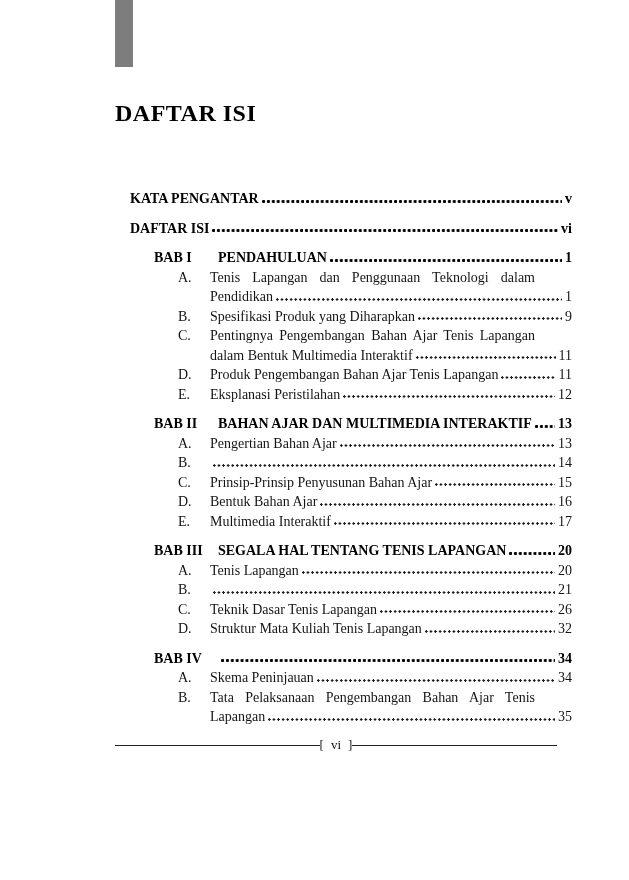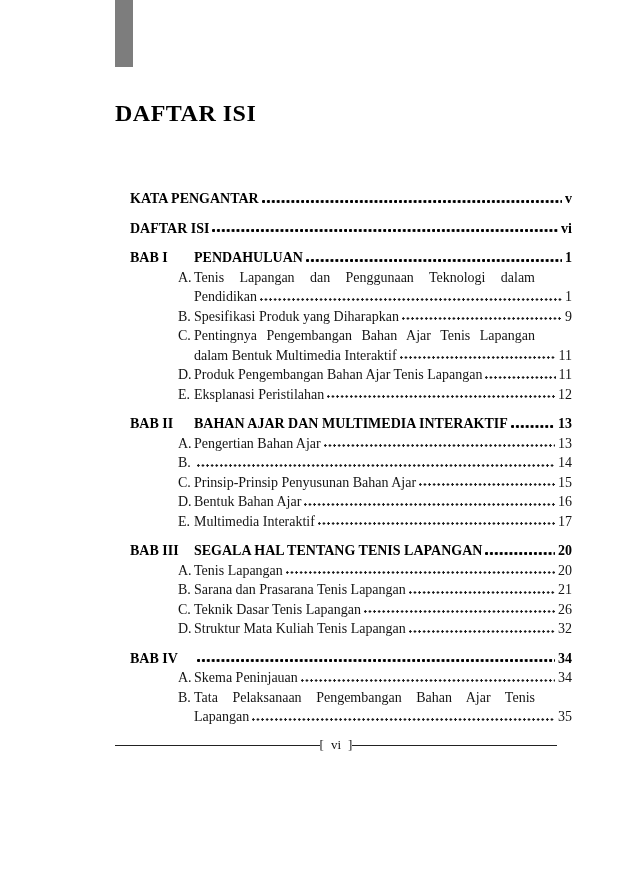--- a/index.html
+++ b/index.html
@@ -44,20 +44,21 @@
     align-items: baseline;
   }
   .main-row {
     margin-top: 10px;
     font-weight: bold;
     color: #000000;
   }
   .bab-label {
     flex: 0 0 64px;
     white-space: nowrap;
+    margin-left: 24px;
   }
   .entry-text {
     white-space: nowrap;
   }
   .dots {
     flex: 1 1 auto;
     height: 3px;
     align-self: flex-end;
     margin: 0 3px 6px 3px;
     background-image: radial-gradient(circle at 1.3px 1.5px, #1a1a1a 1.1px, rgba(0,0,0,0) 1.35px);
@@ -76,21 +77,21 @@
   .sub-item {
     position: relative;
     margin-left: 48px;
   }
   .sub-letter {
     position: absolute;
     left: 0;
     top: 0;
   }
   .sub-body {
-    margin-left: 16px;
+    margin-left: 32px;
   }
   .just-line {
     text-align: justify;
     text-align-last: justify;
     padding-right: 37px;
   }
   .footer {
     position: absolute;
     left: 115px;
     top: 736px;
@@ -258,21 +259,20 @@
           <span class="entry-text">Tenis Lapangan</span>
           <span class="dots"></span>
           <span class="page-num">20</span>
         </div>
       </div>
     </div>
     <div class="sub-item">
       <span class="sub-letter">B.</span>
       <div class="sub-body">
         <div class="row">
-          <span class="entry-text">Sarana dan Prasarana Tenis Lapangan</span>
           <span class="dots"></span>
           <span class="page-num">21</span>
         </div>
       </div>
     </div>
     <div class="sub-item">
       <span class="sub-letter">C.</span>
       <div class="sub-body">
         <div class="row">
           <span class="entry-text">Teknik Dasar Tenis Lapangan</span>

